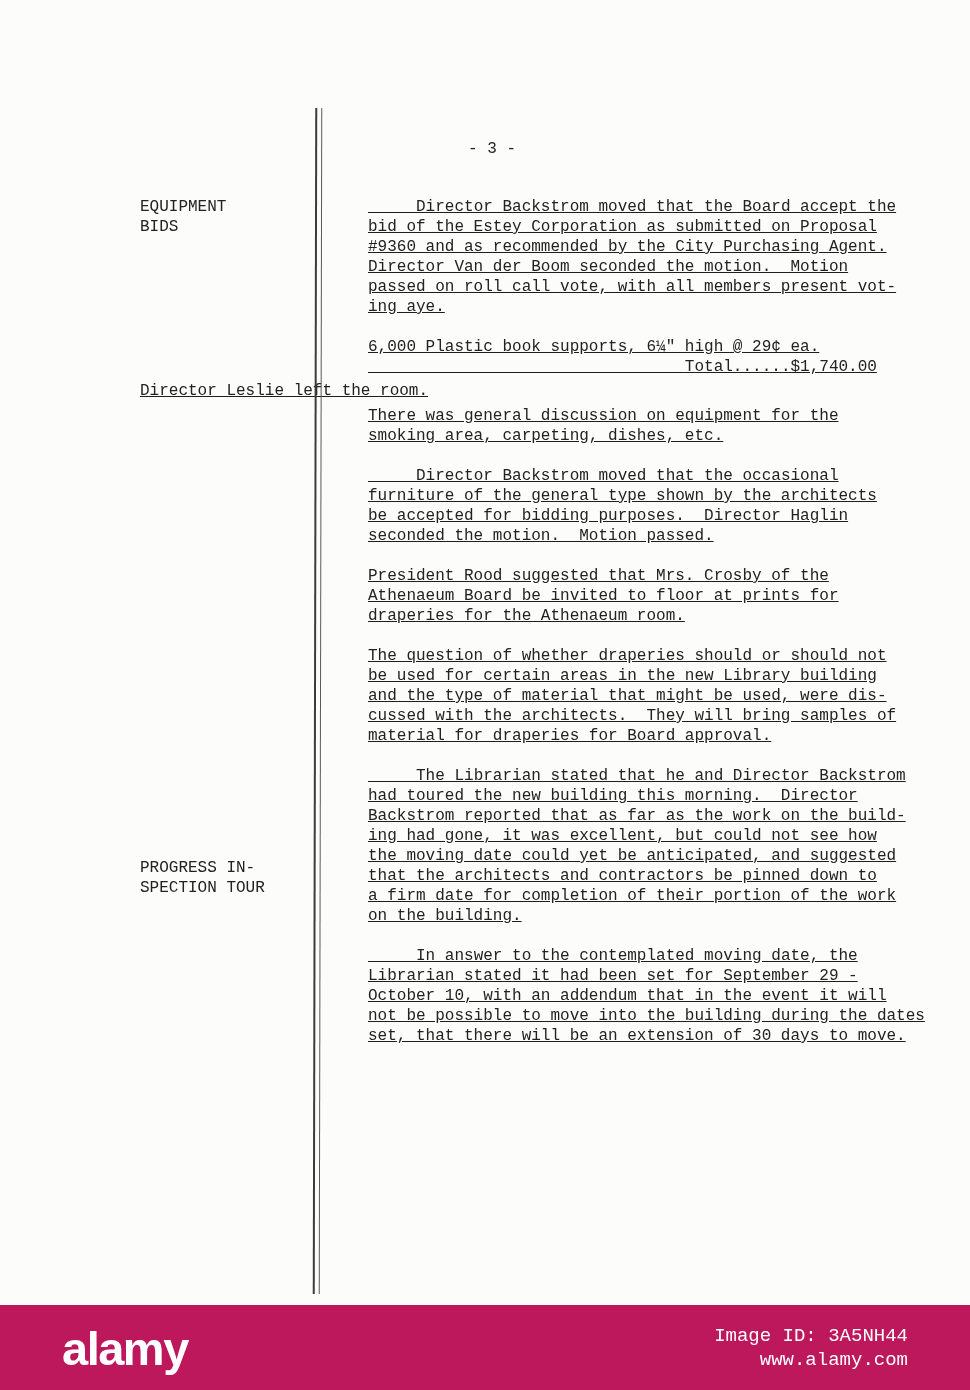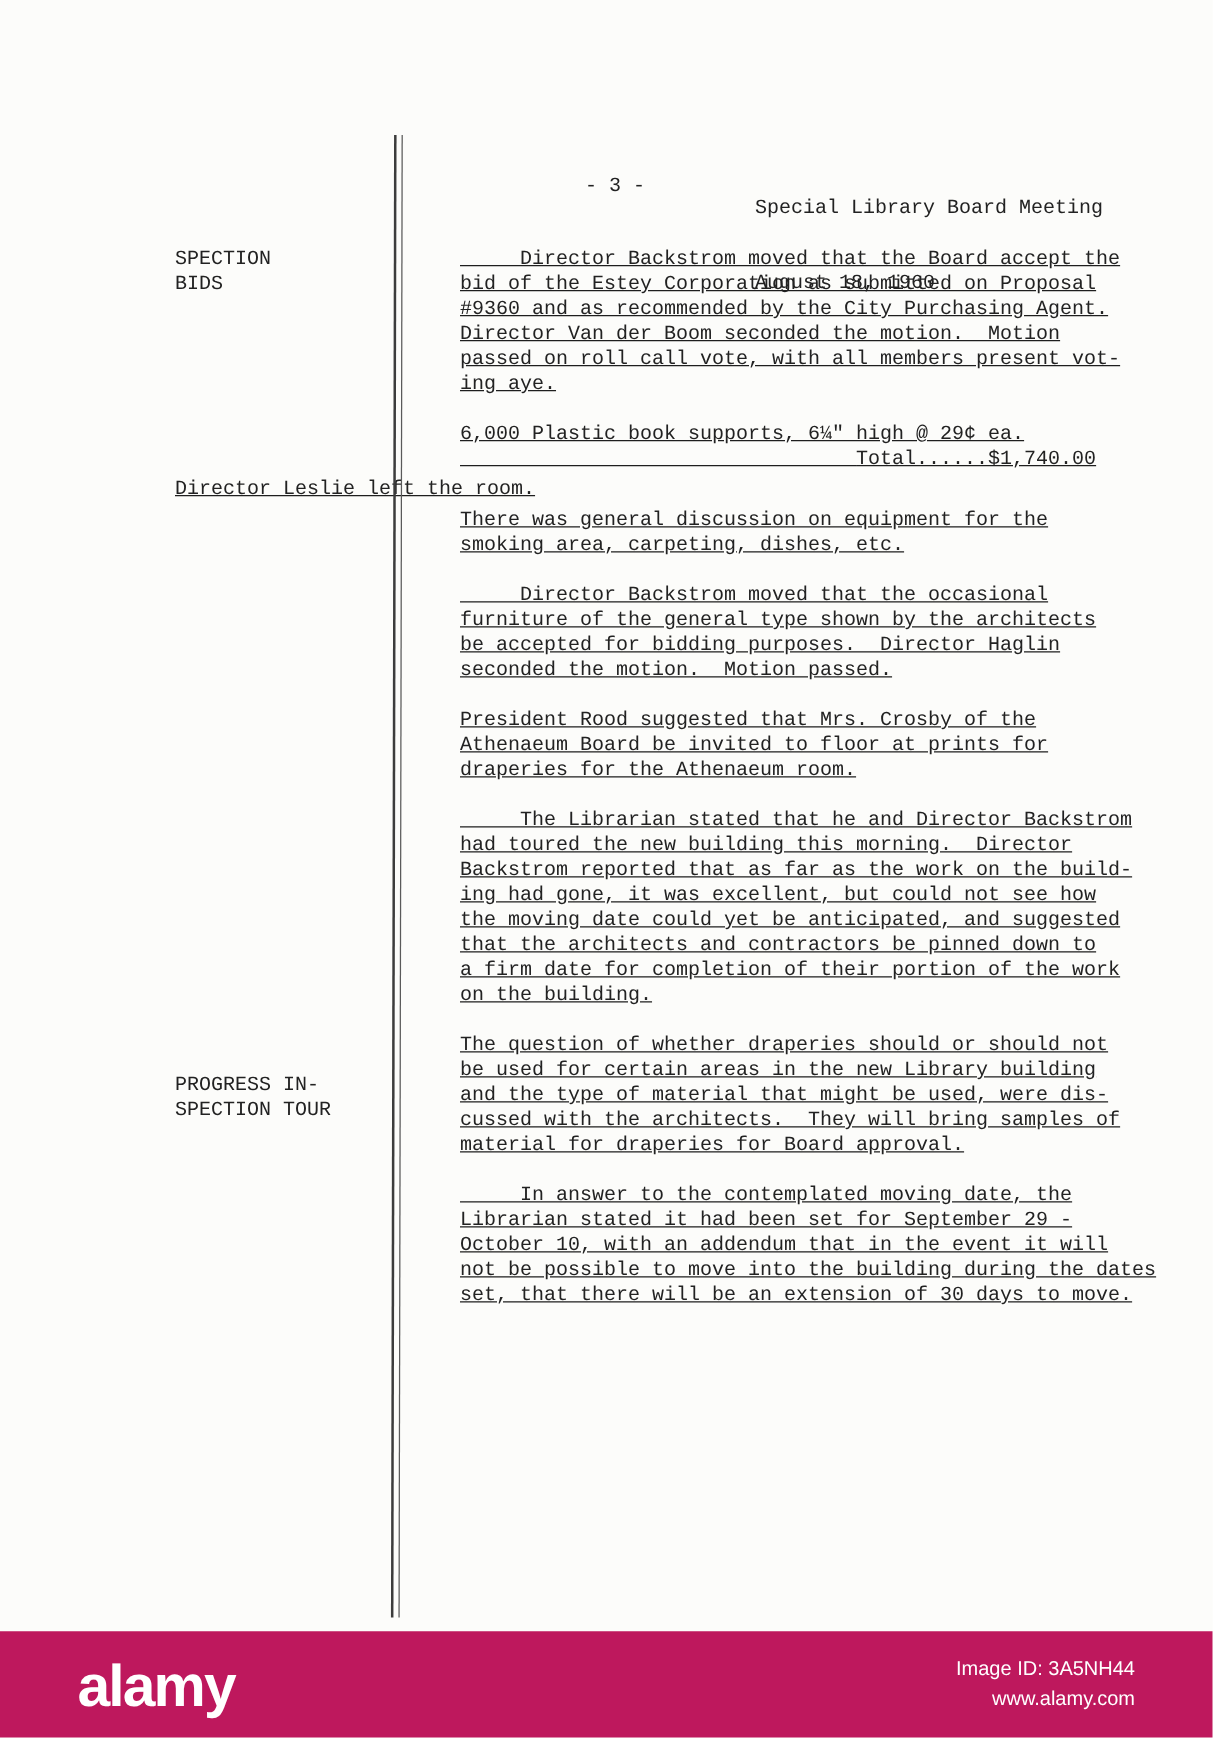--- a/index.html
+++ b/index.html
@@ -84,40 +84,36 @@
     font-weight: bold;
     font-size: 47px;
     letter-spacing: -1.5px;
     color: #ffffff;
   }
   .wm-right {
     position: absolute;
     right: 62px;
     top: 19px;
     text-align: right;
-    font-family: Liberation Sans, sans-serif;
-    font-size: 16px;
+    font-family: Liberation Mono, monospace;
+    font-size: 19px;
     line-height: 24px;
     color: #ffffff;
   }
   .wm-right .line { display: block; }
 </style>
 </head>
 <body>
 
 <div class="page">
 
   <div class="typed page-number">- 3 -</div>
 
-  <div class="typed header-right">
-    <span class="line">Special Library Board Meeting</span>
-    <span class="line">August 18, 1960</span>
-  </div>
 
-  <div class="typed margin-note mn1">SPECTION
+  <div class="typed margin-note mn1">EQUIPMENT
 BIDS</div>
 
   <div class="typed margin-note mn2">PROGRESS IN-
 SPECTION TOUR</div>
 
   <div class="body-col">
     <div class="typed para">     Director Backstrom moved that the Board accept the
 bid of the Estey Corporation as submitted on Proposal
 #9360 and as recommended by the City Purchasing Agent.
 Director Van der Boom seconded the motion.  Motion
@@ -128,33 +124,33 @@
     <div class="typed para leslie">Director Leslie left the room.</div>
     <div class="typed para">There was general discussion on equipment for the
 smoking area, carpeting, dishes, etc.</div>
     <div class="typed para">     Director Backstrom moved that the occasional
 furniture of the general type shown by the architects
 be accepted for bidding purposes.  Director Haglin
 seconded the motion.  Motion passed.</div>
     <div class="typed para">President Rood suggested that Mrs. Crosby of the
 Athenaeum Board be invited to floor at prints for
 draperies for the Athenaeum room.</div>
+    <div class="typed para">The question of whether draperies should or should not
+be used for certain areas in the new Library building
+and the type of material that might be used, were dis-
+cussed with the architects.  They will bring samples of
+material for draperies for Board approval.</div>
     <div class="typed para">     The Librarian stated that he and Director Backstrom
 had toured the new building this morning.  Director
 Backstrom reported that as far as the work on the build-
 ing had gone, it was excellent, but could not see how
 the moving date could yet be anticipated, and suggested
 that the architects and contractors be pinned down to
 a firm date for completion of their portion of the work
 on the building.</div>
-    <div class="typed para">The question of whether draperies should or should not
-be used for certain areas in the new Library building
-and the type of material that might be used, were dis-
-cussed with the architects.  They will bring samples of
-material for draperies for Board approval.</div>
     <div class="typed para">     In answer to the contemplated moving date, the
 Librarian stated it had been set for September 29 -
 October 10, with an addendum that in the event it will
 not be possible to move into the building during the dates
 set, that there will be an extension of 30 days to move.</div>
   </div>
 
   <div class="vrule"></div>
 
   <div class="watermark">

